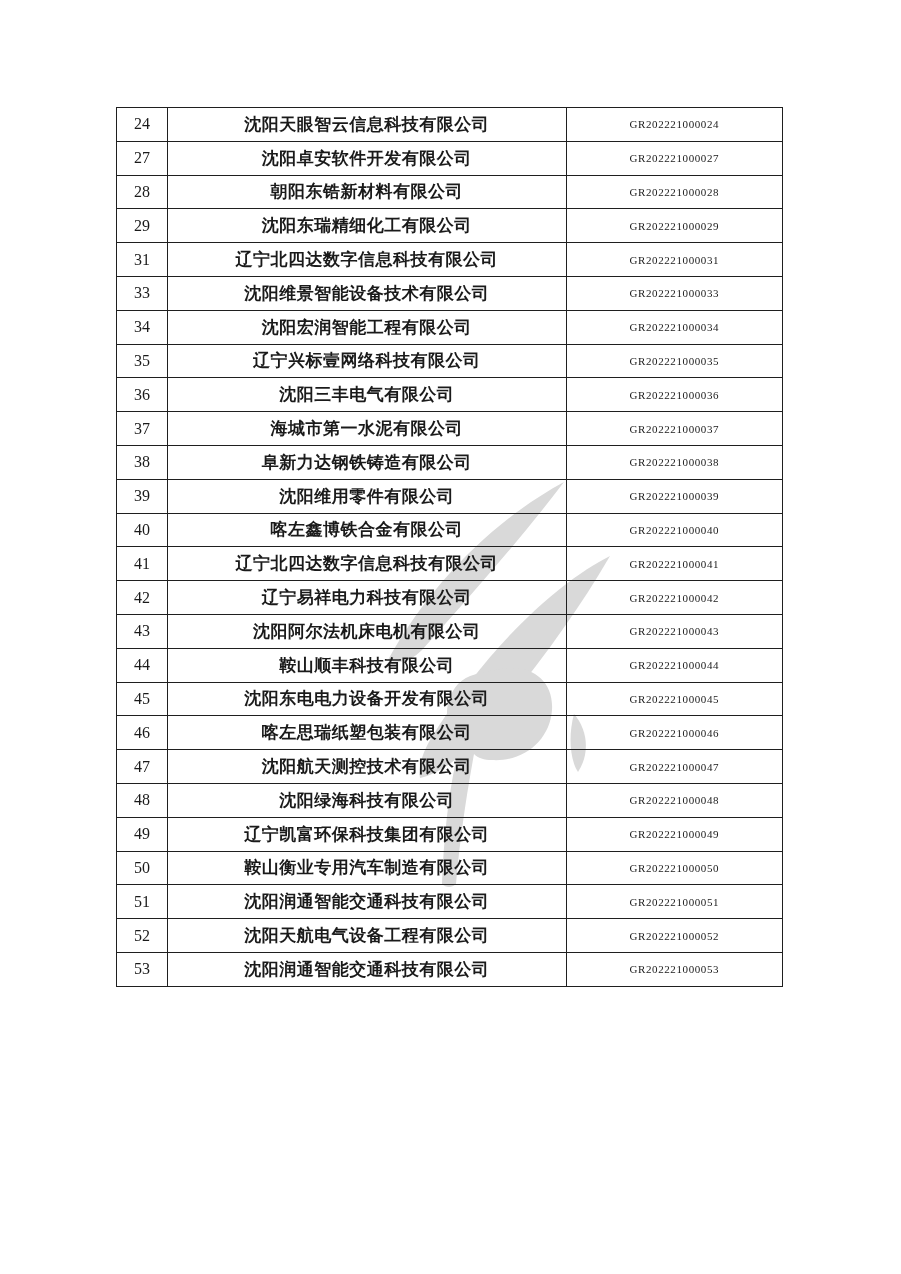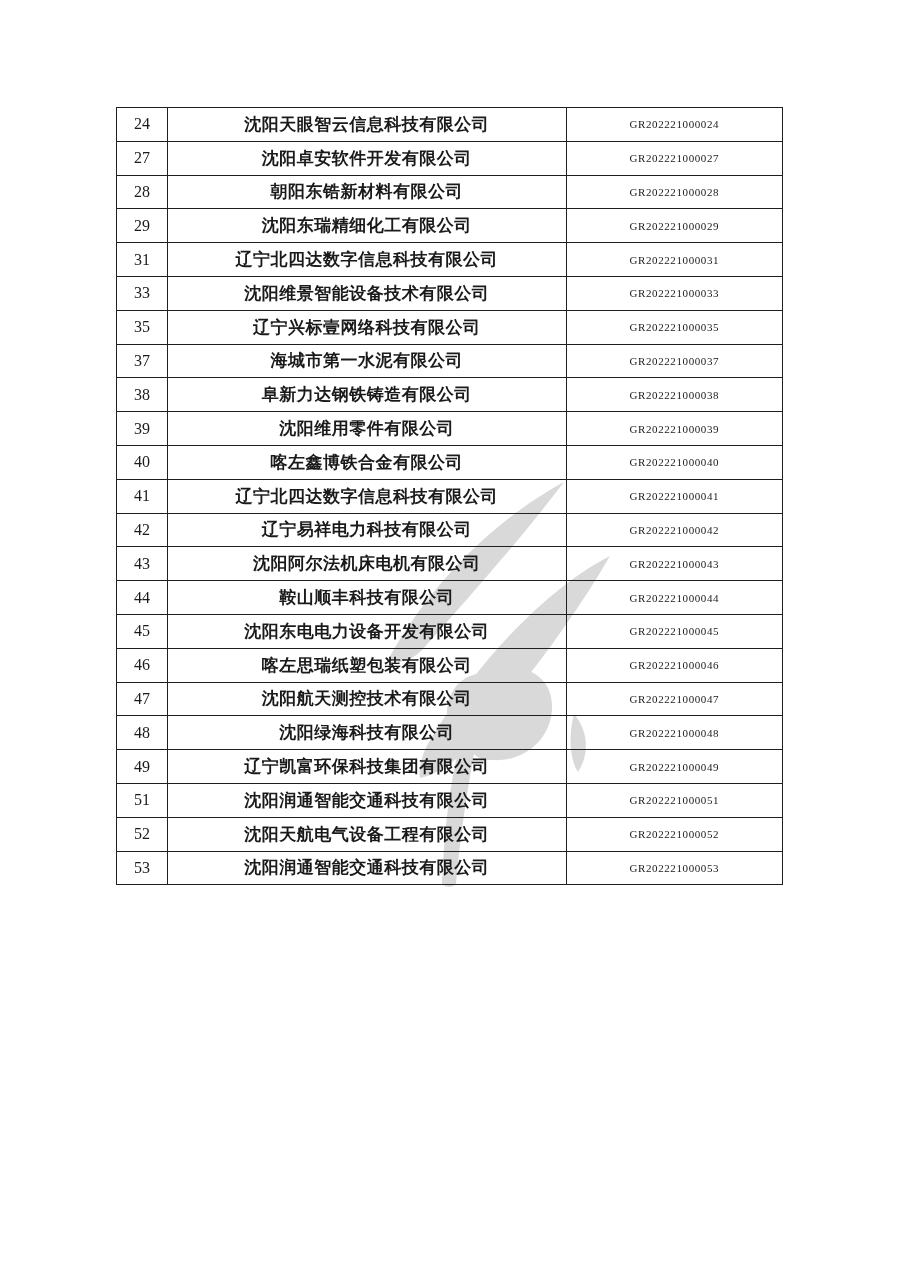--- a/index.html
+++ b/index.html
@@ -104,25 +104,35 @@
     <td class="num">31</td>
     <td class="company">辽宁北四达数字信息科技有限公司</td>
     <td class="code">GR202221000031</td>
   </tr>
         <tr>
     <td class="num">33</td>
     <td class="company">沈阳维景智能设备技术有限公司</td>
     <td class="code">GR202221000033</td>
   </tr>
         <tr>
+    <td class="num">34</td>
+    <td class="company">沈阳宏润智能工程有限公司</td>
+    <td class="code">GR202221000034</td>
+  </tr>
+        <tr>
     <td class="num">35</td>
     <td class="company">辽宁兴标壹网络科技有限公司</td>
     <td class="code">GR202221000035</td>
   </tr>
         <tr>
+    <td class="num">36</td>
+    <td class="company">沈阳三丰电气有限公司</td>
+    <td class="code">GR202221000036</td>
+  </tr>
+        <tr>
     <td class="num">37</td>
     <td class="company">海城市第一水泥有限公司</td>
     <td class="code">GR202221000037</td>
   </tr>
         <tr>
     <td class="num">38</td>
     <td class="company">阜新力达钢铁铸造有限公司</td>
     <td class="code">GR202221000038</td>
   </tr>
         <tr>
@@ -174,20 +184,25 @@
     <td class="num">48</td>
     <td class="company">沈阳绿海科技有限公司</td>
     <td class="code">GR202221000048</td>
   </tr>
         <tr>
     <td class="num">49</td>
     <td class="company">辽宁凯富环保科技集团有限公司</td>
     <td class="code">GR202221000049</td>
   </tr>
         <tr>
+    <td class="num">50</td>
+    <td class="company">鞍山衡业专用汽车制造有限公司</td>
+    <td class="code">GR202221000050</td>
+  </tr>
+        <tr>
     <td class="num">51</td>
     <td class="company">沈阳润通智能交通科技有限公司</td>
     <td class="code">GR202221000051</td>
   </tr>
         <tr>
     <td class="num">52</td>
     <td class="company">沈阳天航电气设备工程有限公司</td>
     <td class="code">GR202221000052</td>
   </tr>
         <tr>

